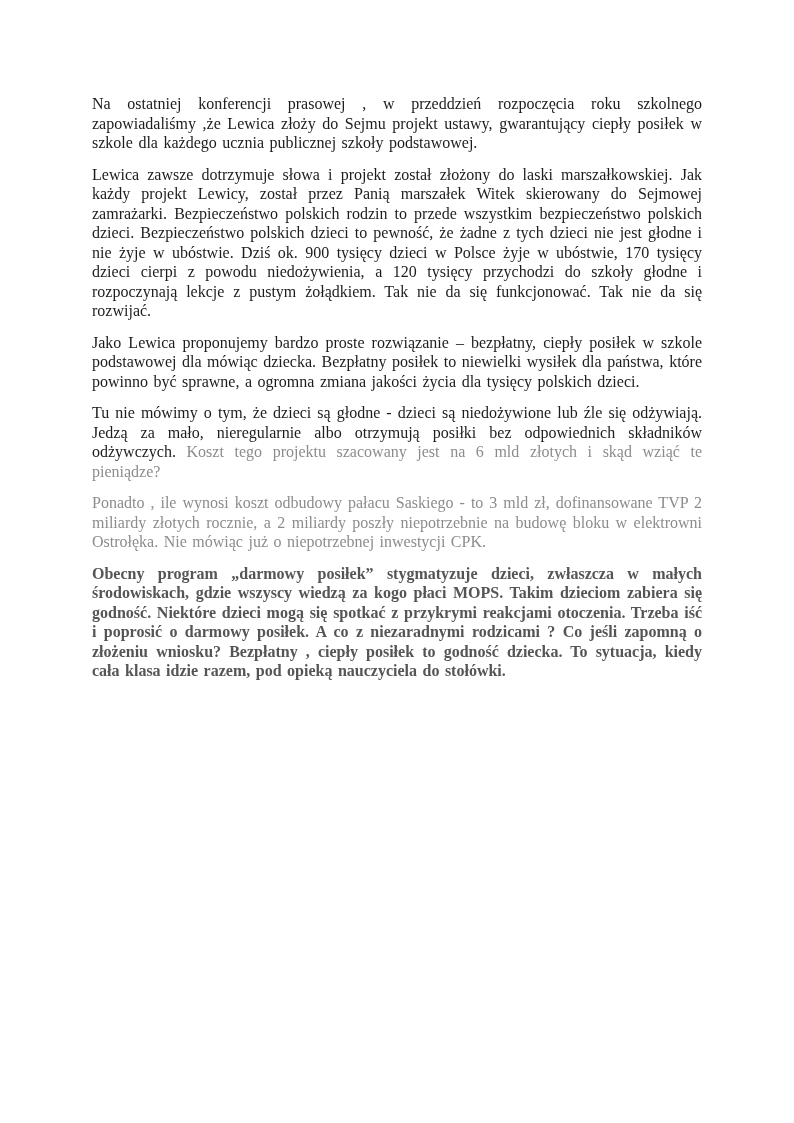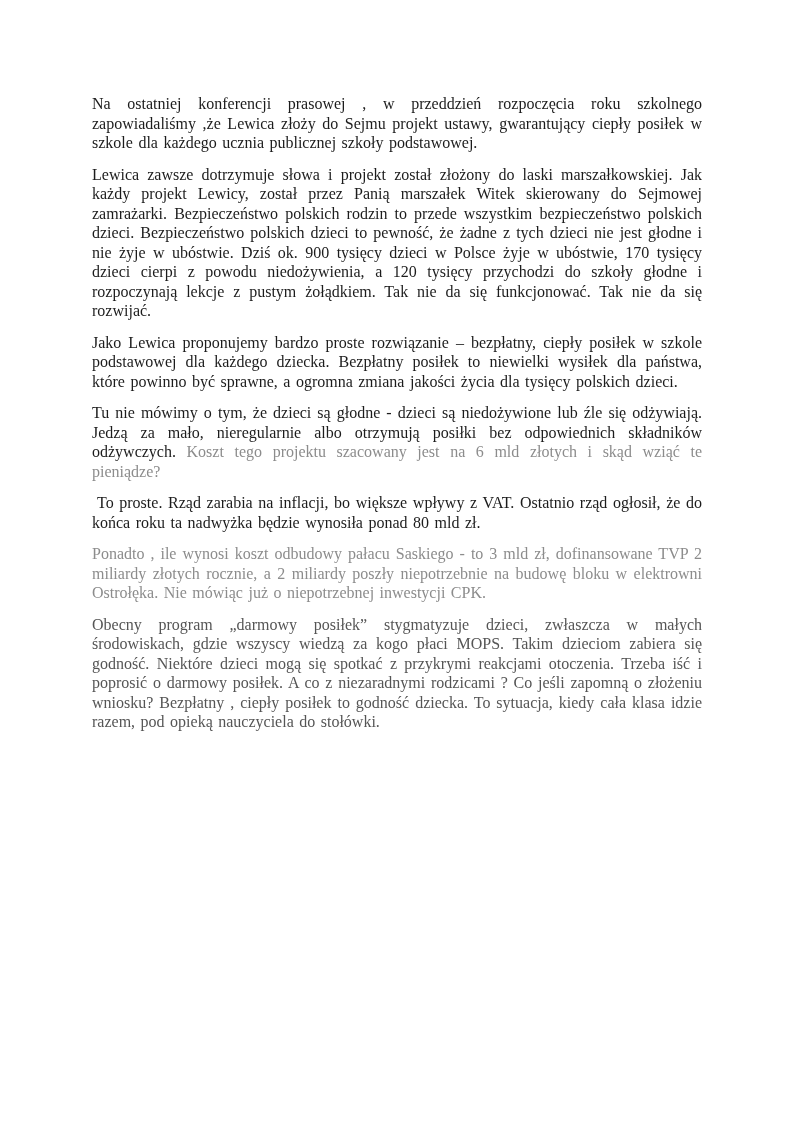--- a/index.html
+++ b/index.html
@@ -28,30 +28,29 @@
     line-height: 19.5px;
     text-align: justify;
     word-spacing: 1.5px;
     letter-spacing: 0px;
   }
   .textblock p.indent {
     text-indent: 5px;
   }
   .run-black    { color: var(--c-black, #1c1c1c); }
   .run-gray     { color: var(--c-gray, #8c8c8c); }
-  .run-darkgray { color: var(--c-darkgray, #555555); }
-  .run-bold     { font-weight: normal; }
+  .run-darkgray { color: var(--c-darkgray, #555555); font-weight: bold; }
+  .run-bold     { font-weight: bold; }
 </style>
 </head>
 <body>
 
 <div class="page">
   <div class="textblock">
 
   <p><span class="run-black">Na ostatniej konferencji prasowej , w przeddzień rozpoczęcia roku szkolnego zapowiadaliśmy ,że Lewica złoży do Sejmu projekt ustawy, gwarantujący ciepły posiłek w szkole dla każdego ucznia publicznej szkoły podstawowej.</span></p>
       <p><span class="run-black">Lewica zawsze dotrzymuje słowa i projekt został złożony do laski marszałkowskiej. Jak każdy projekt Lewicy, został przez Panią marszałek Witek skierowany do Sejmowej zamrażarki. Bezpieczeństwo polskich rodzin to przede wszystkim bezpieczeństwo polskich dzieci. Bezpieczeństwo polskich dzieci to pewność, że żadne z tych dzieci nie jest głodne i nie żyje w ubóstwie. Dziś ok. 900 tysięcy dzieci w Polsce żyje w ubóstwie, 170 tysięcy dzieci cierpi z powodu niedożywienia, a 120 tysięcy przychodzi do szkoły głodne i rozpoczynają lekcje z pustym żołądkiem. Tak nie da się funkcjonować. Tak nie da się rozwijać.</span></p>
-      <p><span class="run-black">Jako Lewica proponujemy bardzo proste rozwiązanie – bezpłatny, ciepły posiłek w szkole podstawowej dla każdego dziecka. Bezpłatny posiłek to niewielki wysiłek dla państwa, które powinno być sprawne, a ogromna zmiana jakości życia dla tysięcy polskich dzieci.</span></p>
+      <p><span class="run-black">Jako Lewica proponujemy bardzo proste rozwiązanie – bezpłatny, ciepły posiłek w szkole podstawowej dla mówiąc dziecka. Bezpłatny posiłek to niewielki wysiłek dla państwa, które powinno być sprawne, a ogromna zmiana jakości życia dla tysięcy polskich dzieci.</span></p>
       <p><span class="run-black">Tu nie mówimy o tym, że dzieci są głodne -  dzieci są niedożywione lub źle się odżywiają. Jedzą za mało, nieregularnie albo otrzymują posiłki bez odpowiednich składników odżywczych. </span><span class="run-gray">Koszt tego projektu szacowany jest na 6 mld złotych i skąd wziąć te pieniądze?</span></p>
-      <p class="indent"><span class="run-black">To proste. Rząd zarabia na inflacji, bo większe wpływy z VAT. Ostatnio rząd ogłosił, że do końca roku ta nadwyżka będzie wynosiła ponad 80 mld zł.</span></p>
       <p><span class="run-gray">Ponadto , ile wynosi koszt odbudowy pałacu Saskiego - to 3 mld zł, dofinansowane TVP 2 miliardy złotych rocznie, a 2 miliardy poszły niepotrzebnie na budowę bloku w elektrowni Ostrołęka. Nie mówiąc już o niepotrzebnej inwestycji CPK.</span></p>
       <p><span class="run-darkgray">Obecny program „darmowy posiłek” stygmatyzuje dzieci, zwłaszcza w małych środowiskach, gdzie wszyscy wiedzą za kogo płaci MOPS. Takim dzieciom zabiera się godność. Niektóre dzieci mogą się spotkać z przykrymi reakcjami otoczenia. Trzeba iść i poprosić o darmowy posiłek. A co z niezaradnymi rodzicami ? Co jeśli zapomną o złożeniu wniosku? </span><span class="run-darkgray run-bold">Bezpłatny , ciepły posiłek to godność  dziecka</span><span class="run-darkgray">. To sytuacja, kiedy cała klasa idzie razem, pod opieką nauczyciela do stołówki.</span></p>
     </div>
 </div>
 
 </body></html>

